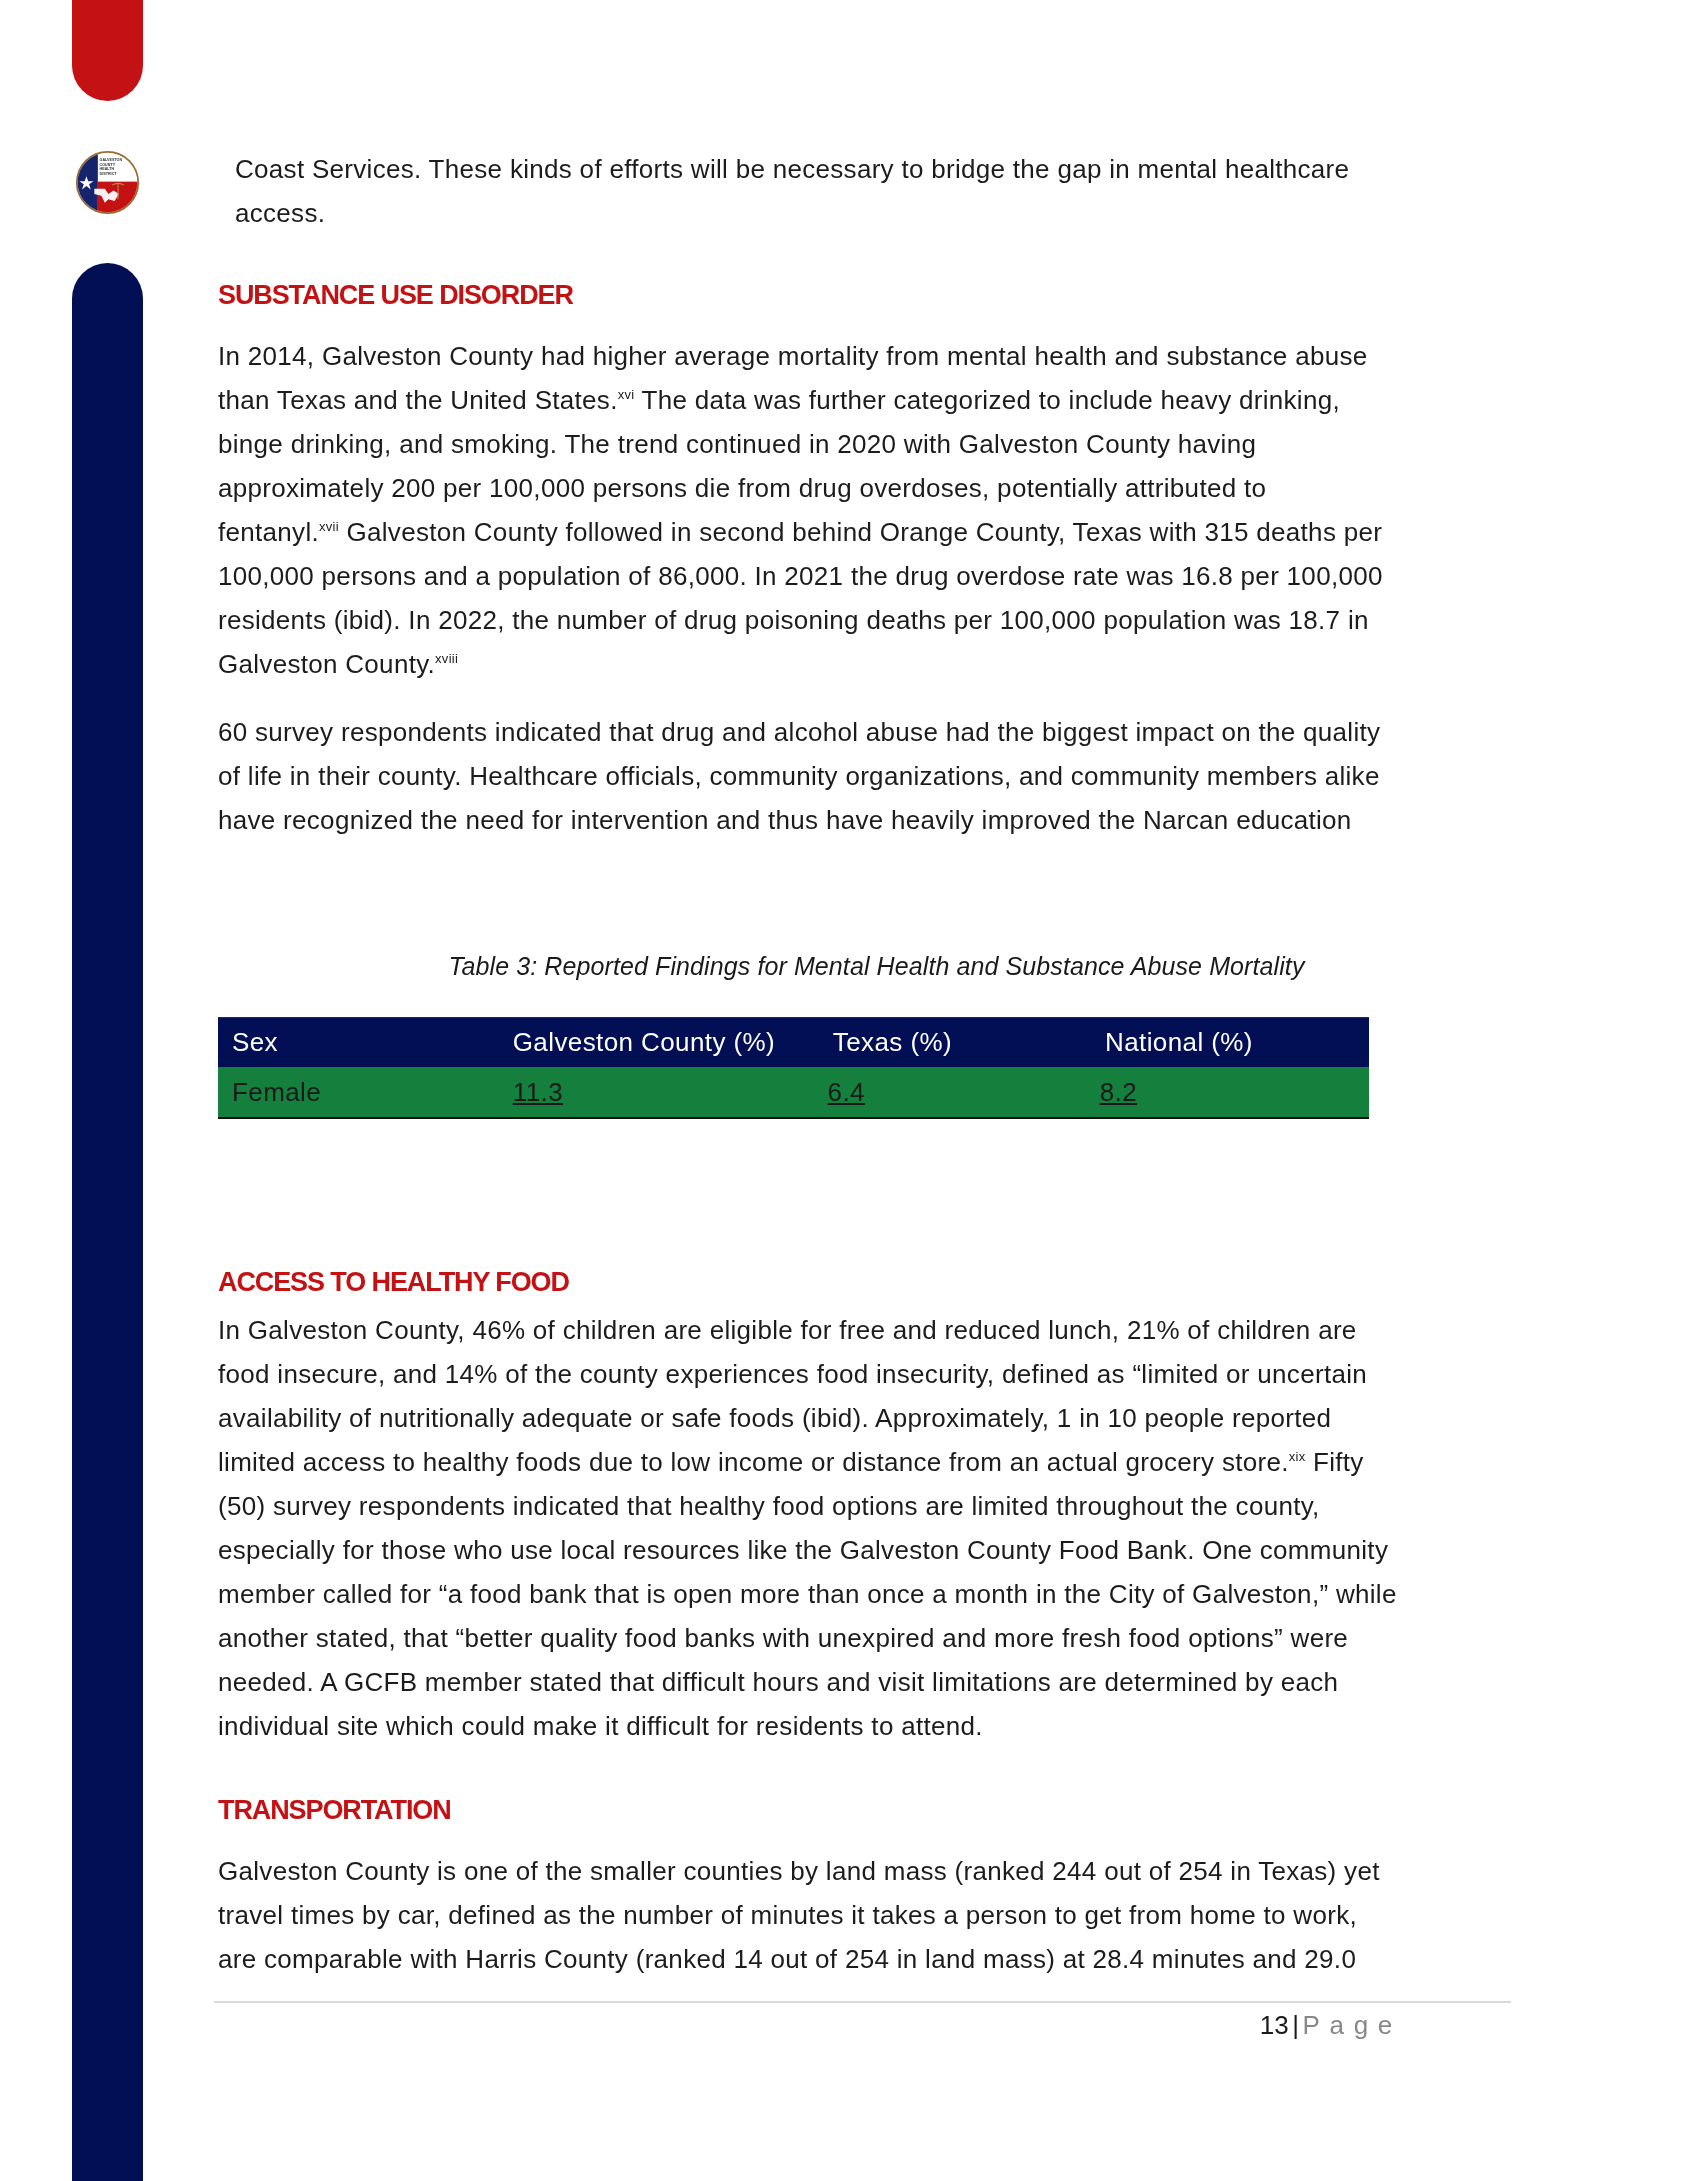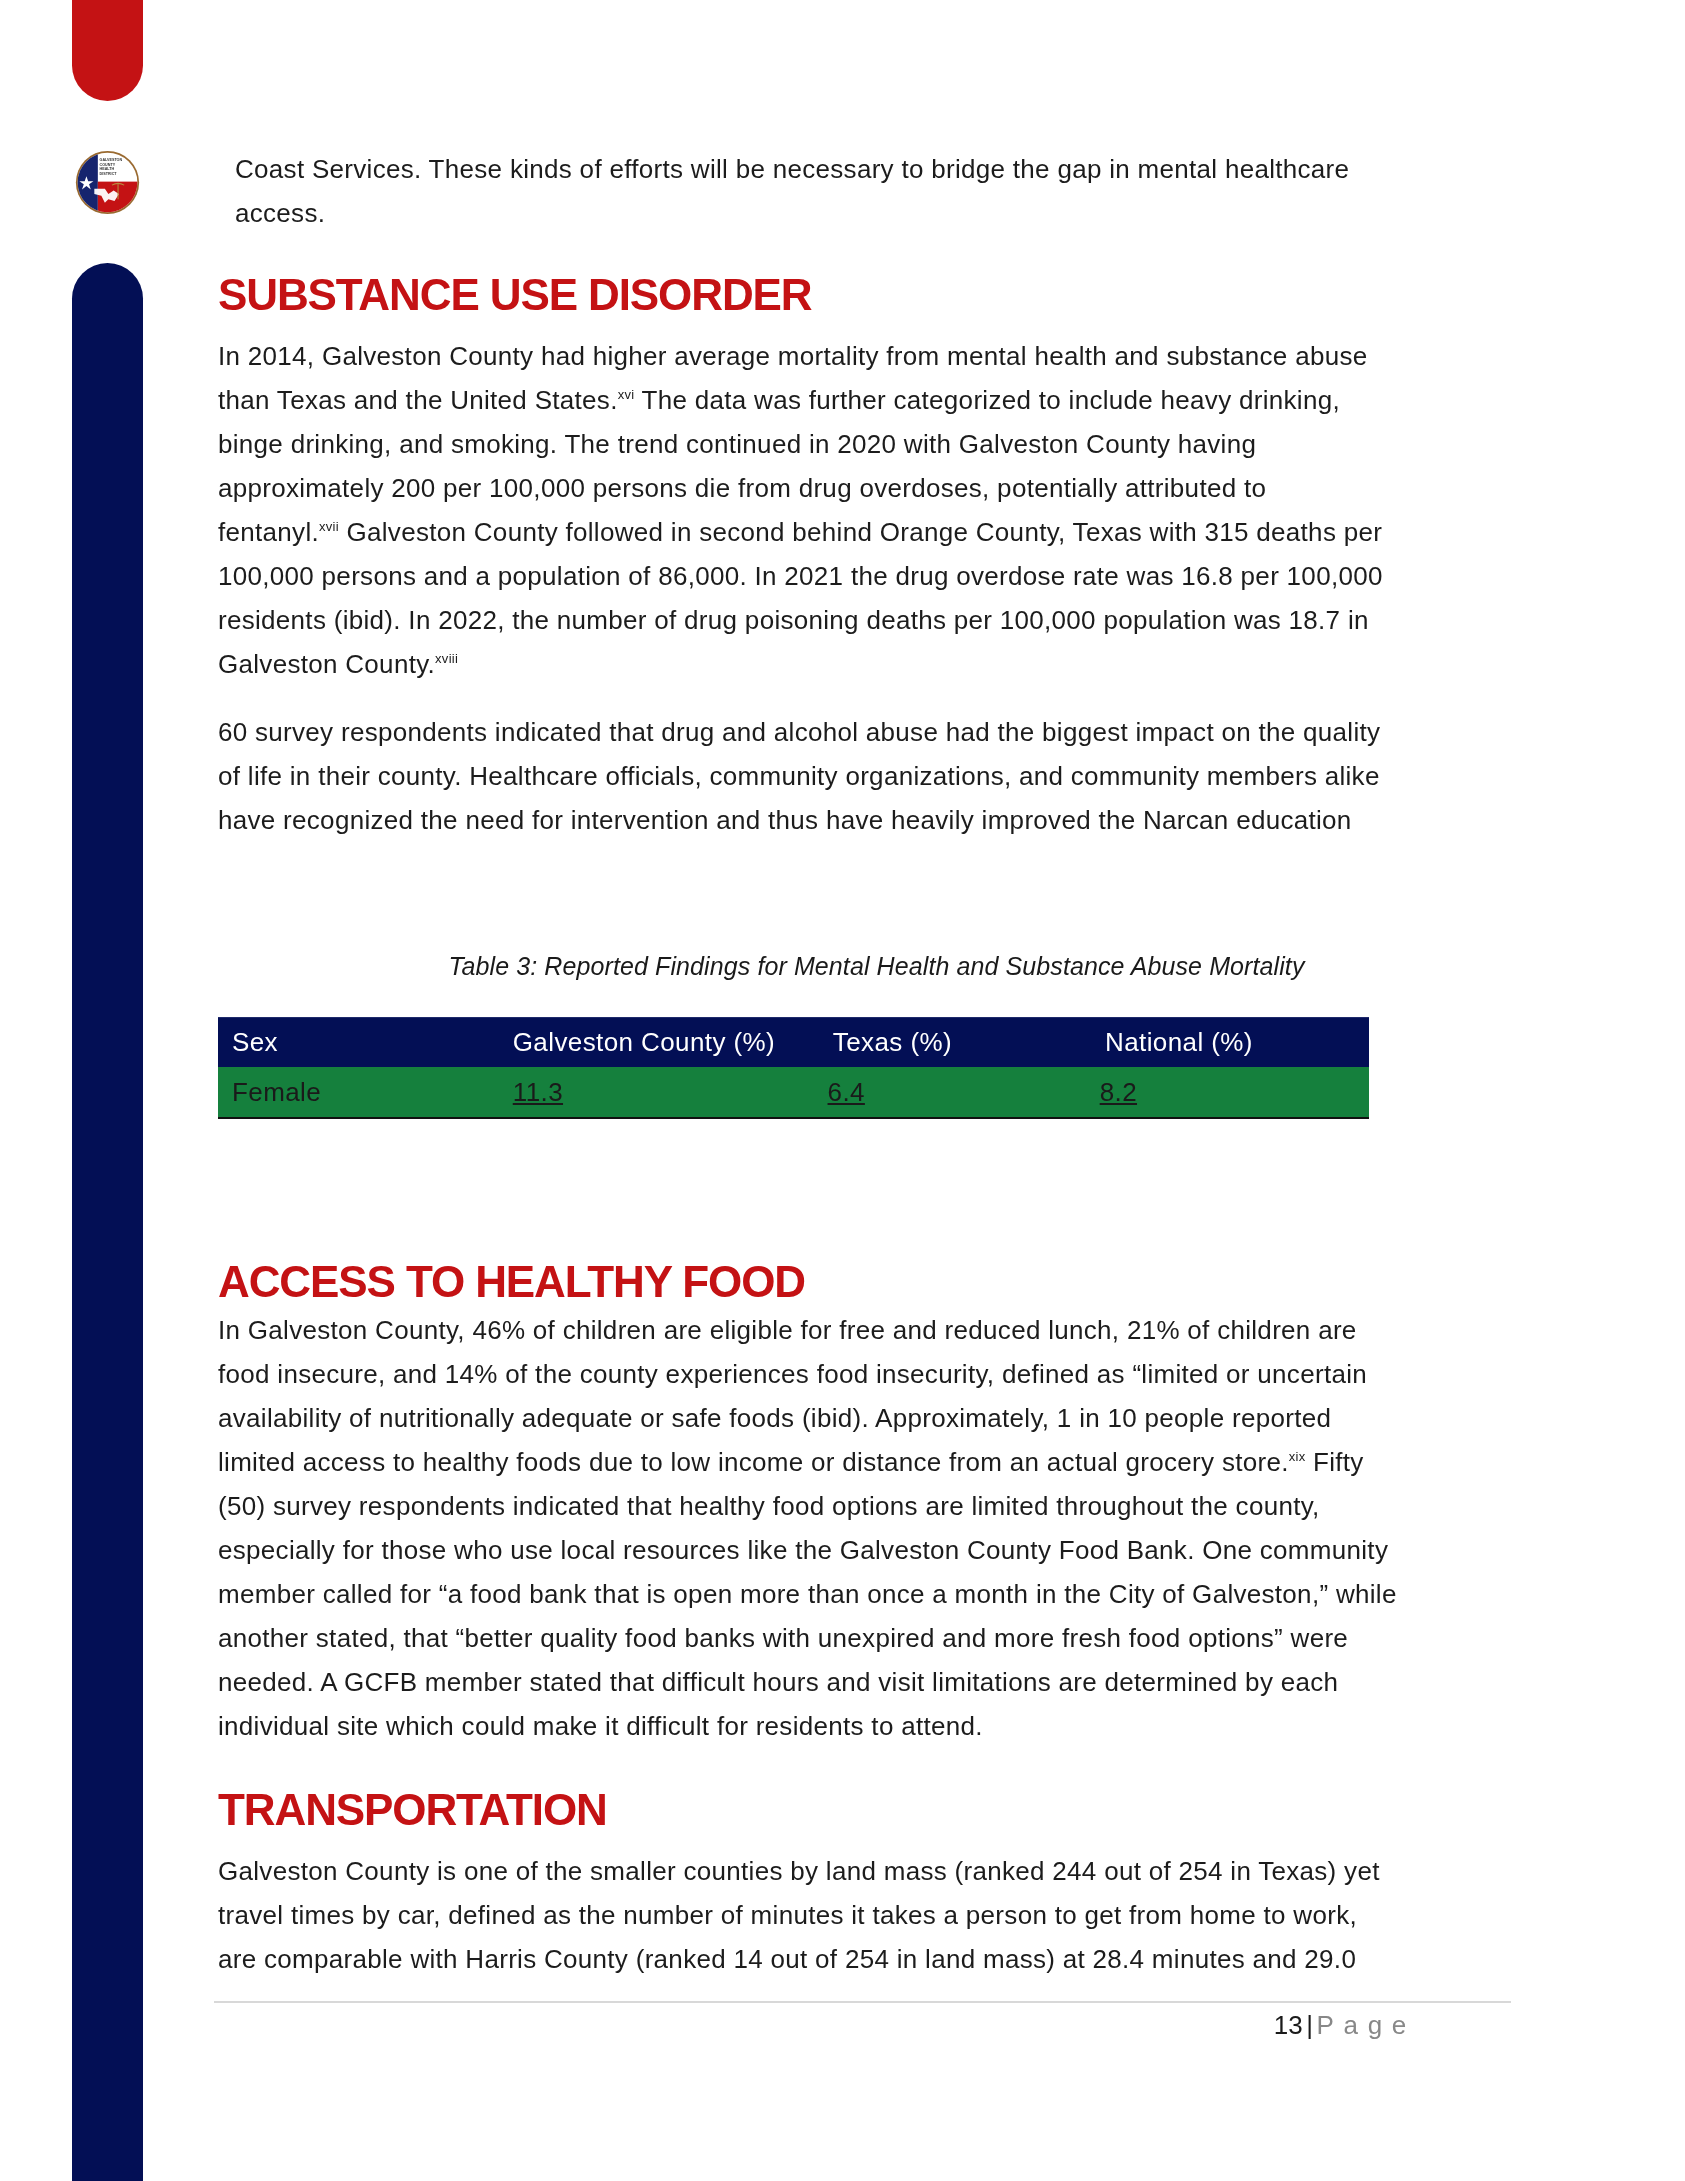--- a/index.html
+++ b/index.html
@@ -7,34 +7,34 @@
          font-family: "Liberation Sans", sans-serif; color: #1a1a1a; }
   .bar-red { position: absolute; left: 72px; top: 0; width: 71px; height: 101px;
              background: #c41214; border-radius: 0 0 36px 36px; }
   .bar-blue { position: absolute; left: 72px; top: 263px; width: 71px; height: 1918px;
               background: #030f55; border-radius: 36px 36px 0 0; }
   .logo { position: absolute; left: 75px; top: 150px; width: 65px; height: 65px; }
   .content { position: absolute; left: 218px; top: 0; width: 1317px; }
   .p { font-size: 26px; line-height: 44px; letter-spacing: 0.3px; color: #1c1c1c; }
   .p .ln { display: block; white-space: nowrap; }
   sup { font-size: 13px; line-height: 0; vertical-align: 10.5px; }
-  h2 { margin: 0; color: #c41214; font-size: 44px; font-weight: bold; letter-spacing: -1.1px;
+  h2 { margin: 0; color: #c41214; font-size: 27px; font-weight: bold; letter-spacing: -1.1px;
        line-height: 44px; position: absolute; left: 0; }
   .abs { position: absolute; left: 0; }
   .caption { position: absolute; left: 0; width: 1317px; text-align: center; top: 952px;
              font-style: italic; font-size: 25px; letter-spacing: 0.1px; color: #1a1a1a; }
   table.data { position: absolute; left: 0; top: 1017px; width: 1151px; border-collapse: collapse;
                font-size: 26px; letter-spacing: 0.4px; }
   table.data th { background: #030f55; color: #ffffff; font-weight: normal; height: 49px;
                   text-align: left; padding: 0 0 0 14px; border-top: 1.8px solid #1f2a6b; }
   table.data td { height: 50px; padding: 0 14px; }
   table.data tr.female td { background: #15803d; border-bottom: 2.6px solid #111; }
   table.data td.num { padding-right: 16px; text-decoration: underline; }
   .footer-line { position: absolute; left: 214px; top: 2001px; width: 1297px; height: 1.8px; background: #d8d8d8; }
-  .pagenum { position: absolute; top: 2010px; right: 269px; font-size: 26px; color: #1a1a1a; }
+  .pagenum { position: absolute; top: 2010px; right: 283px; font-size: 26px; color: #1a1a1a; }
   .pagenum .sep { margin: 0 3.5px; }
   .pagenum .pg { color: #888888; letter-spacing: 9.7px; }
 </style>
 </head>
 <body>
 
 <div class="bar-red"></div>
 <div class="bar-blue"></div>
 
 <svg class="logo" viewBox="0 0 74 74">

